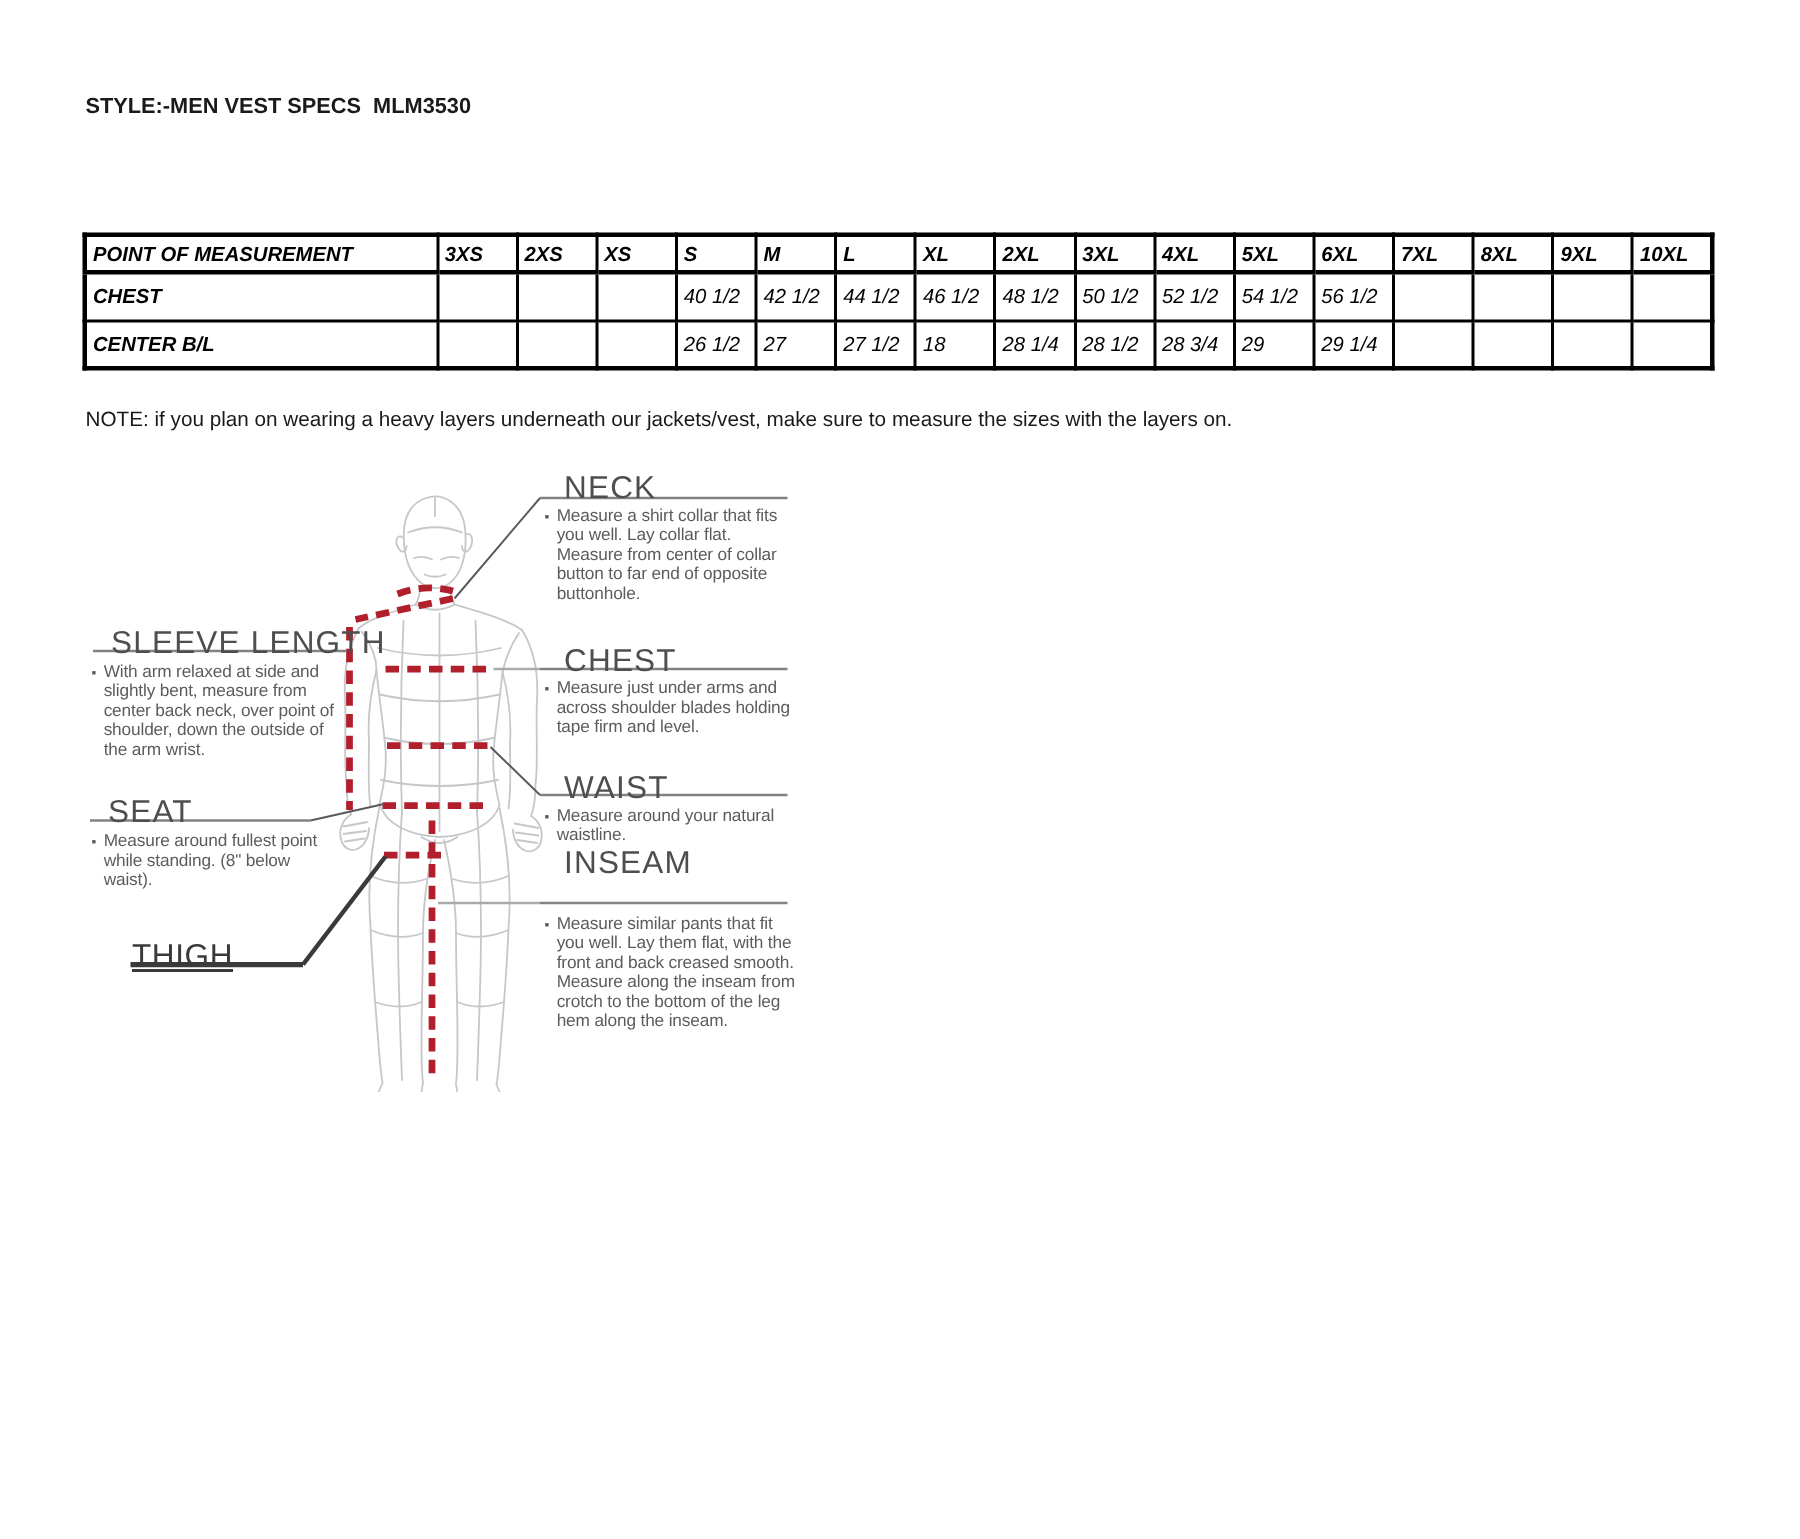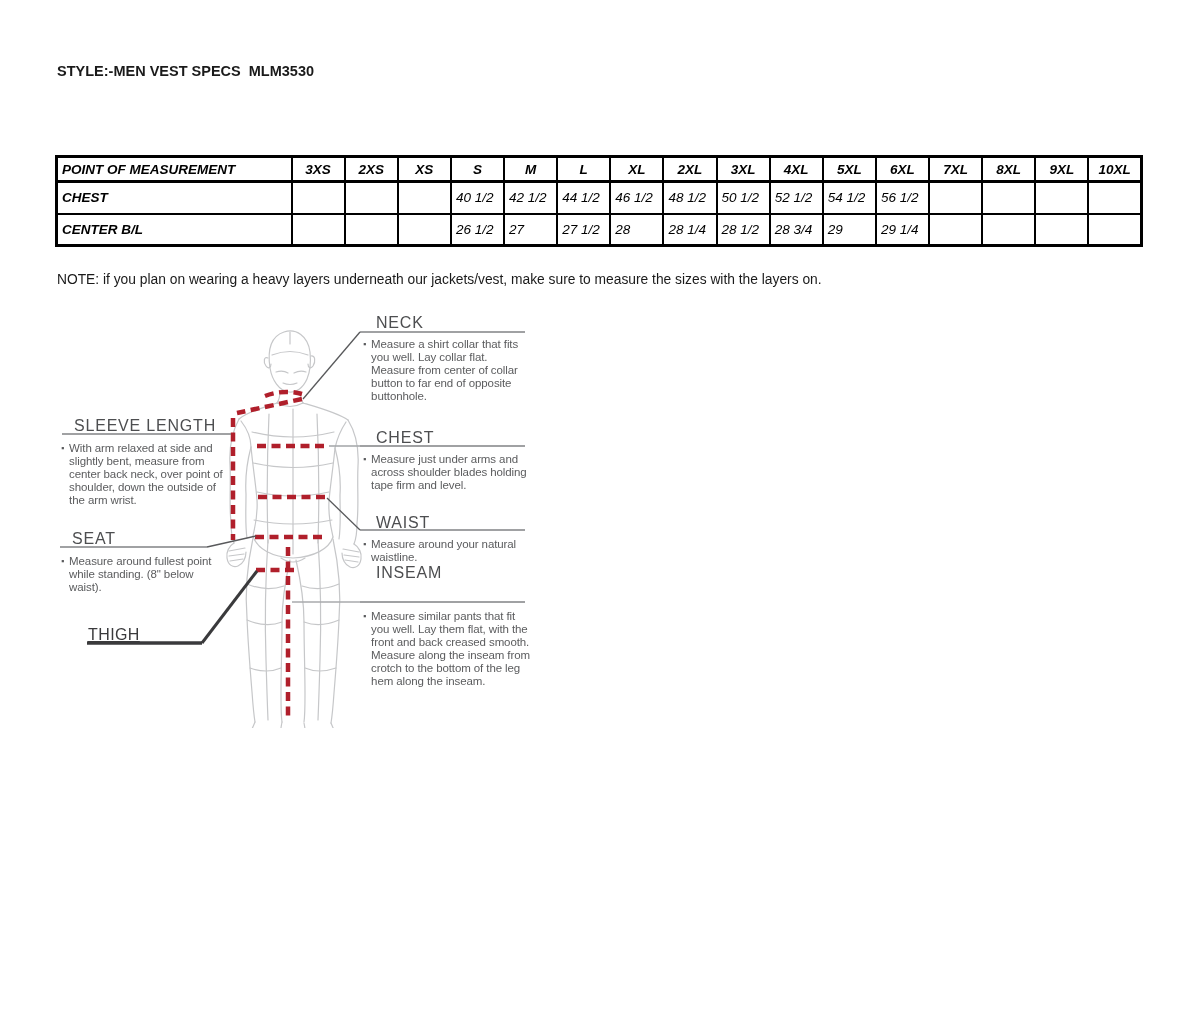--- a/index.html
+++ b/index.html
@@ -32,30 +32,30 @@
   table.size-table{
     border-collapse:collapse;table-layout:fixed;width:1088px;
     border:3px solid #000;
     font-style:italic;
   }
   table.size-table th, table.size-table td{
     border:2px solid #000;
     font-size:13.5px;color:#000;
     padding:0 4px;overflow:hidden;white-space:nowrap;
   }
-  table.size-table thead th{height:25px;font-weight:bold;text-align:center;border-bottom:3px solid #000;}
+  table.size-table thead th{height:25px;font-weight:bold;text-align:left;border-bottom:3px solid #000;}
   table.size-table thead th.label-col{text-align:left;}
   table.size-table tbody td{height:32px;text-align:left;vertical-align:middle;font-weight:normal;}
   table.size-table tbody td.row-label{font-weight:bold;}
 
   
   .diagram-svg{position:absolute;left:0;top:300px;}
   .sec-h{
     position:absolute;
-    font-size:16px;color:var(--c-heading);
+    font-size:21px;color:var(--c-heading);
     letter-spacing:0.8px;white-space:nowrap;
   }
   .sec-h.thigh-h{color:var(--c-thigh);letter-spacing:0.4px;text-decoration:underline;}
   .desc{
     position:absolute;display:flex;gap:5px;
     font-size:11.5px;line-height:13px;color:var(--c-body);
     letter-spacing:-0.1px;
   }
   .desc .bullet{
     flex:0 0 auto;font-size:9px;line-height:13px;color:var(--c-dark);
@@ -120,21 +120,21 @@
             <td></td>
           </tr>
           <tr>
             <td class="row-label">CENTER B/L</td>
             <td></td>
             <td></td>
             <td></td>
             <td>26 1/2</td>
             <td>27</td>
             <td>27 1/2</td>
-            <td>28</td>
+            <td>18</td>
             <td>28 1/4</td>
             <td>28 1/2</td>
             <td>28 3/4</td>
             <td>29</td>
             <td>29 1/4</td>
             <td></td>
             <td></td>
             <td></td>
             <td></td>
           </tr>

